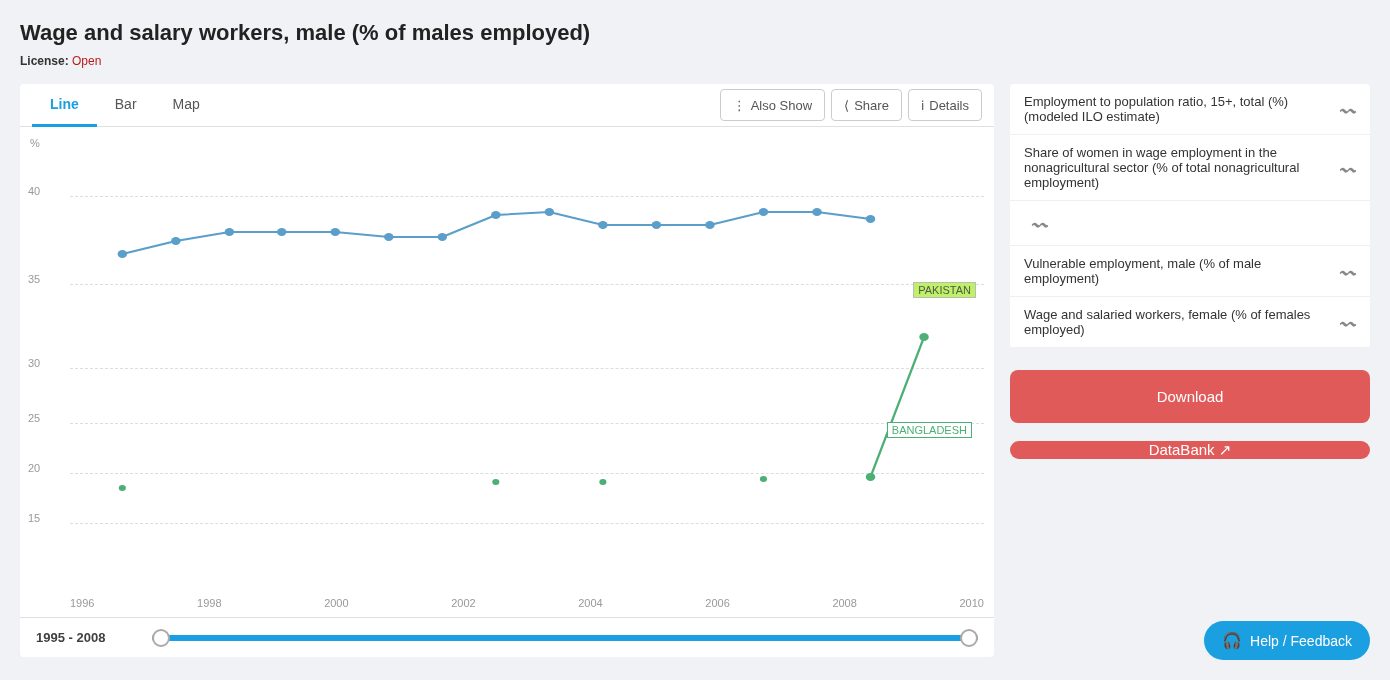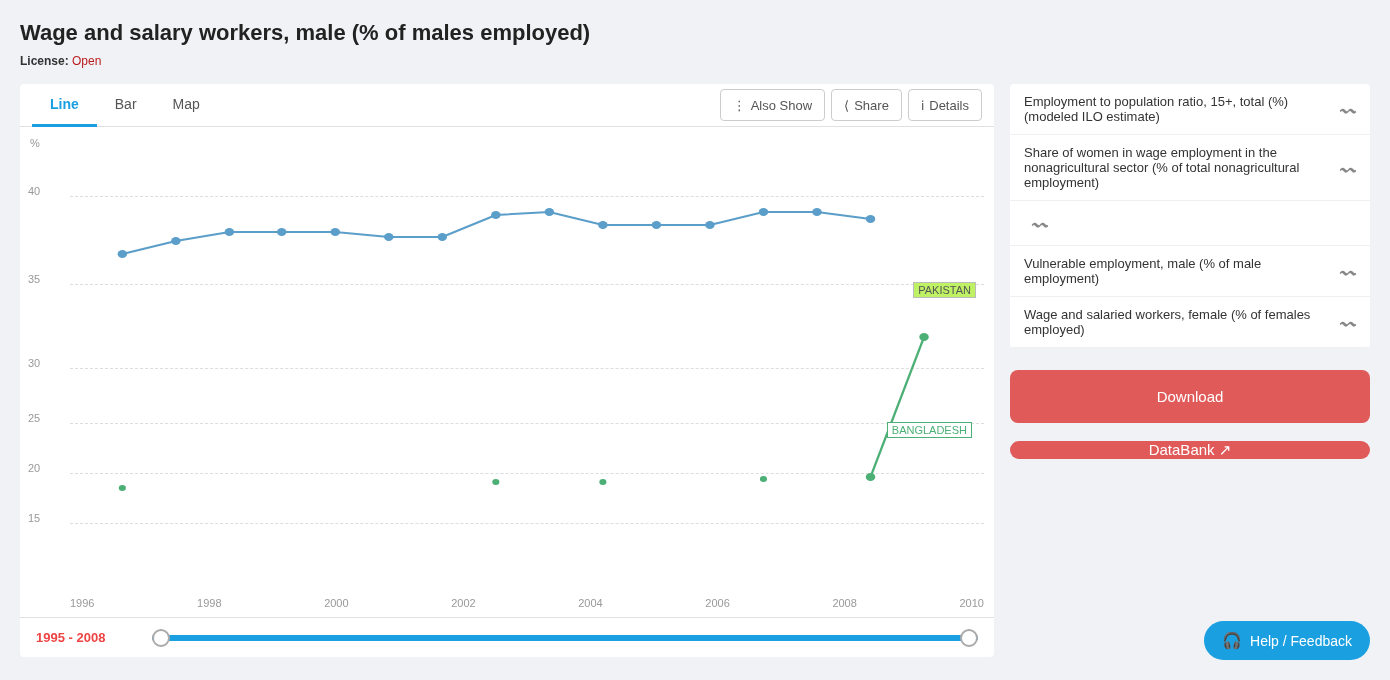--- a/index.html
+++ b/index.html
@@ -53,21 +53,21 @@
       top: 295px;
       font-size: 11px;
       color: #555;
       border: 1px solid #4caf75;
       padding: 1px 4px;
       background: #fff;
       color: #4caf75;
     }
 
     .time-range-bar { display: flex; align-items: center; padding: 12px 16px; border-top: 1px solid #e0e0e0; gap: 16px; }
-    .time-range-label { font-size: 13px; font-weight: bold; color: #ef4444; min-width: 100px; }
+    .time-range-label { font-size: 13px; font-weight: bold; color: #404040; min-width: 100px; }
     .slider-track { flex: 1; height: 6px; background: #1a9fe0; border-radius: 3px; position: relative; }
     .slider-handle { width: 18px; height: 18px; background: #fff; border: 2px solid #aaa; border-radius: 50%; position: absolute; top: 50%; transform: translateY(-50%); cursor: pointer; }
     .slider-handle.left { left: 0; }
     .slider-handle.right { right: 0; }
 
     .sidebar { width: 360px; display: flex; flex-direction: column; gap: 12px; }
 
     .related-list { background: #fff; border-radius: 4px; overflow: hidden; }
     .related-item { display: flex; align-items: center; justify-content: space-between; padding: 10px 14px; border-bottom: 1px solid #f0f0f0; cursor: pointer; }
     .related-item-text { font-size: 13px; color: #333; flex: 1; }

